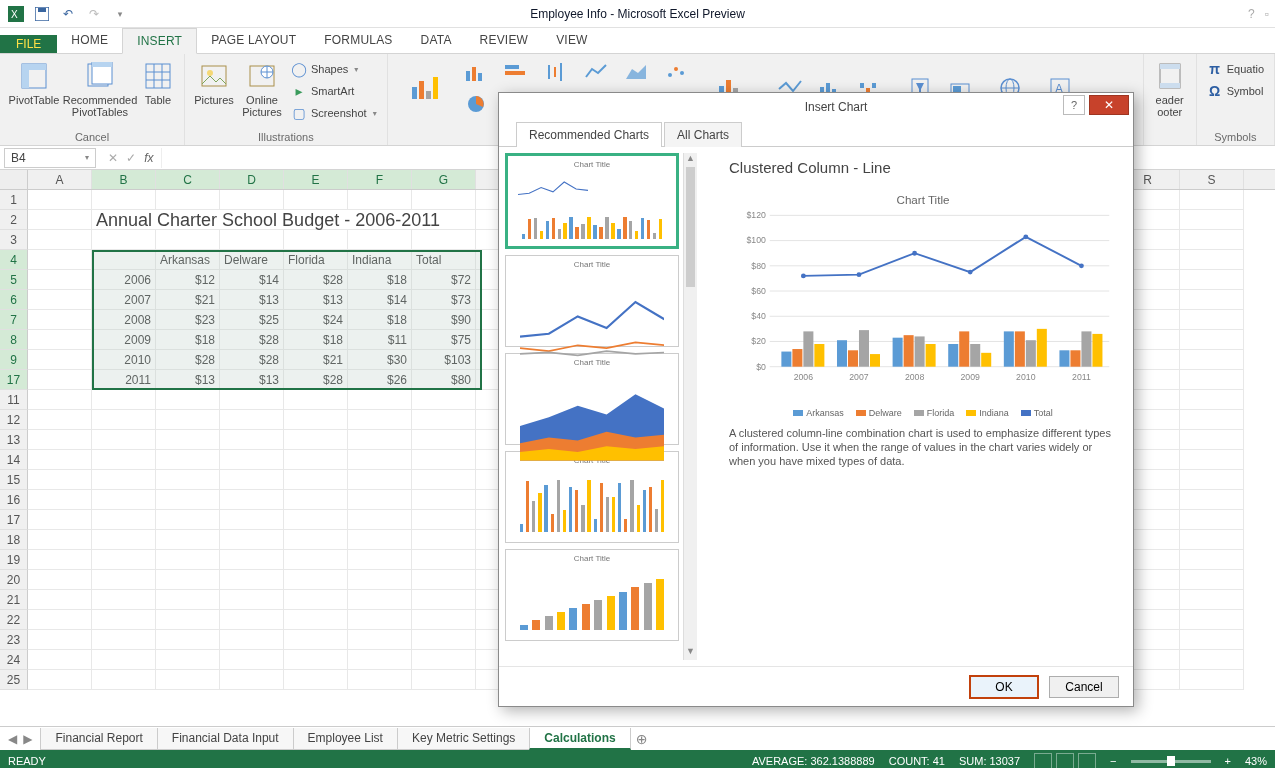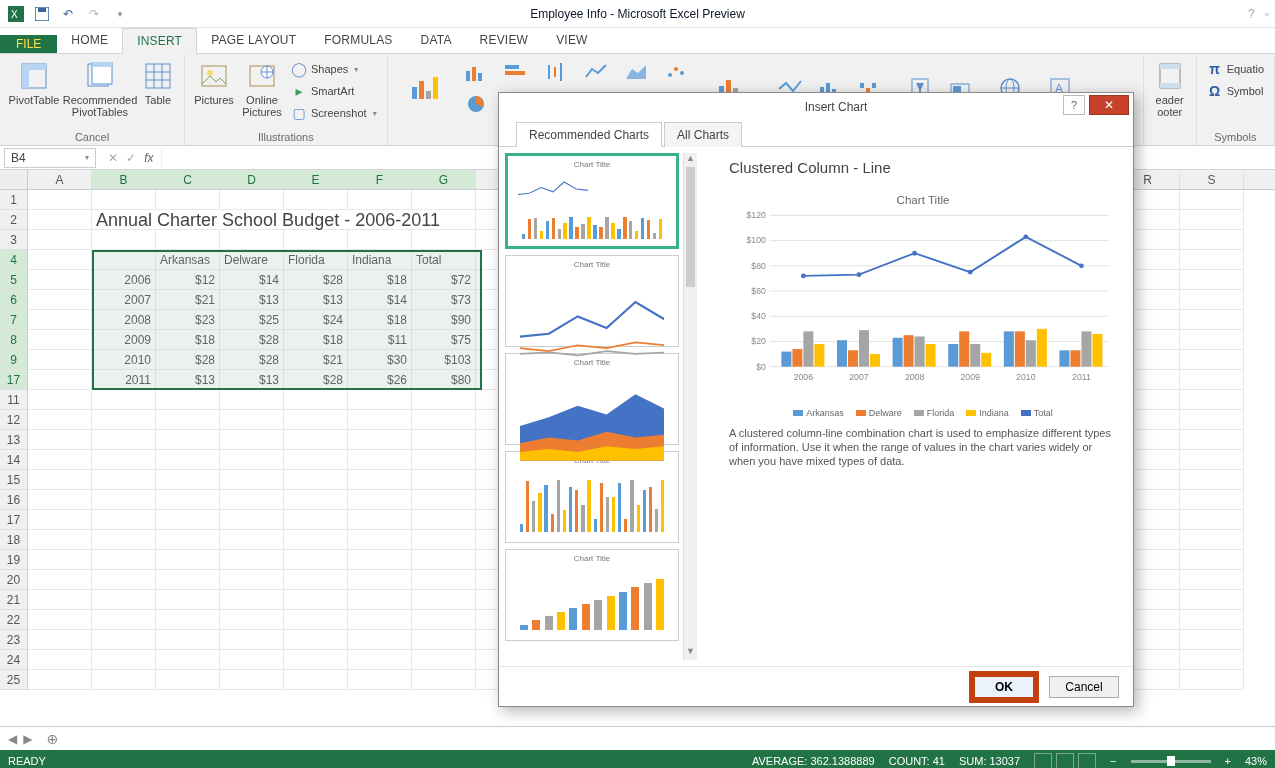--- a/index.html
+++ b/index.html
@@ -84,21 +84,21 @@
 .rec-item { border: 1px solid #ccc; padding: 4px; cursor: pointer; }
 .rec-item.sel { border: 3px solid #39b183; }
 .rec-item .thumb-title { text-align: center; font-size: 8px; color: #777; margin-bottom: 3px; }
 .thumb-box { width: 100%; height: 70px; position: relative; background: #fff; }
 .dlg-preview { flex: 1; padding: 6px 10px; }
 .prev-heading { font-size: 15px; color: #444; margin-bottom: 6px; }
 .prev-chart { width: 100%; height: 220px; border: 0; position: relative; }
 .prev-desc { font-size: 11px; color: #555; line-height: 14px; margin-top: 8px; }
 .dlg-footer { height: 40px; border-top: 1px solid #e5e5e5; display: flex; justify-content: flex-end; align-items: center; gap: 10px; padding: 0 14px; }
 .dlg-btn { min-width: 70px; padding: 3px 14px; border: 1px solid #adadad; background: #f0f0f0; font-size: 12px; cursor: pointer; }
-.dlg-btn.primary { border: 6px solid #c2410c; background: #eaf3fb; font-weight: bold; }
+.dlg-btn.primary { border: 2px solid #c2410c; background: #eaf3fb; }
 
 
 .mini-line { position: absolute; left: 4%; right: 4%; top: 4%; height: 40%; }
 .mini-bars { position: absolute; left: 6%; right: 6%; bottom: 4%; height: 40%; display: flex; align-items: flex-end; gap: 2%; }
 .mb { flex: 1; }
 .scrollbar-track { width: 14px; background: #f0f0f0; border-left: 1px solid #ddd; display: flex; flex-direction: column; }
 .scroll-arrow { height: 14px; text-align: center; font-size: 9px; color: #888; cursor:pointer; }
 .scroll-thumb { flex: 0 0 120px; background: #cdcdcd; margin: 0 2px; }
 .legend-row { display:flex; justify-content:center; gap:12px; margin-top:6px; font-size:9px; color:#666; }
 .legend-sw { width:10px; height:6px; display:inline-block; margin-right:3px; }
@@ -965,20 +965,27 @@
         <div class="cell"></div>
       </div>
     </div>
   <div class="selection-range" style="left:92px; top:80px; width:390px; height:140px;"></div>
 </div>
 
 <div class="sheet-tabs">
   <div class="st-nav">
       <span>◀</span>
       <span>▶</span>
+    </div>
+  <div id="stabs" style="display:flex">
+      <div class="stab">Financial Report</div>
+      <div class="stab">Financial Data Input</div>
+      <div class="stab">Employee List</div>
+      <div class="stab">Key Metric Settings</div>
+      <div class="stab active">Calculations</div>
     </div>
   <div class="addtab">⊕</div>
   <div style="flex:1"></div>
 </div>
 
 <div class="statusbar">
   <div>READY</div>
   <div class="status-right">
     <span>AVERAGE: 362.1388889</span>
     <span>COUNT: 41</span>

